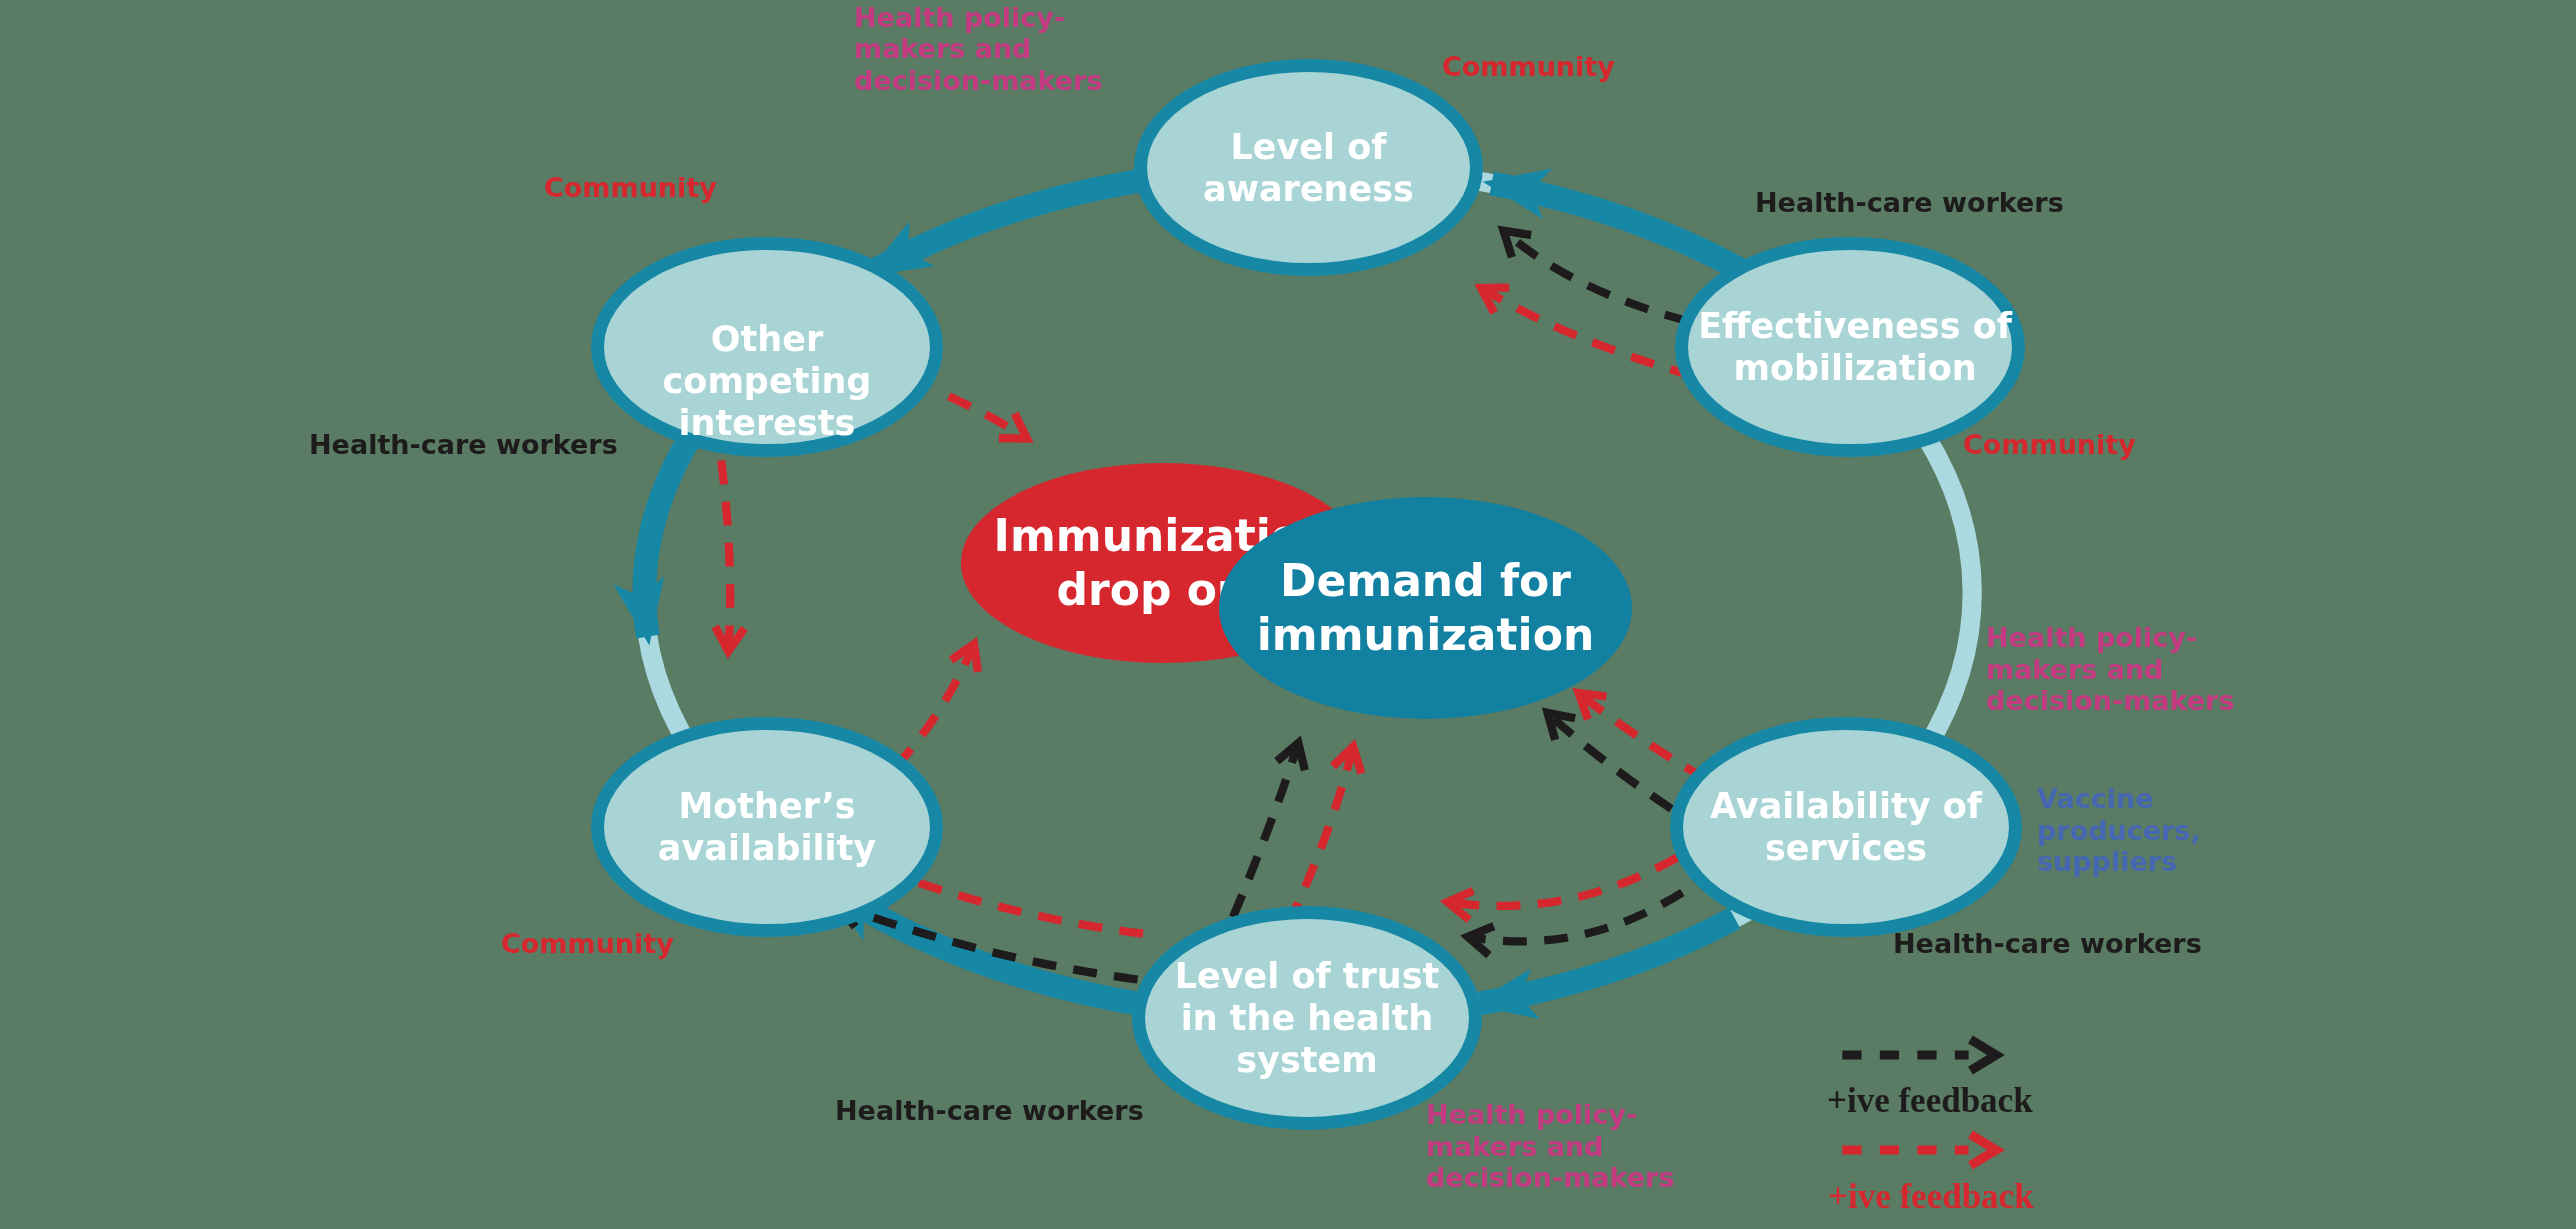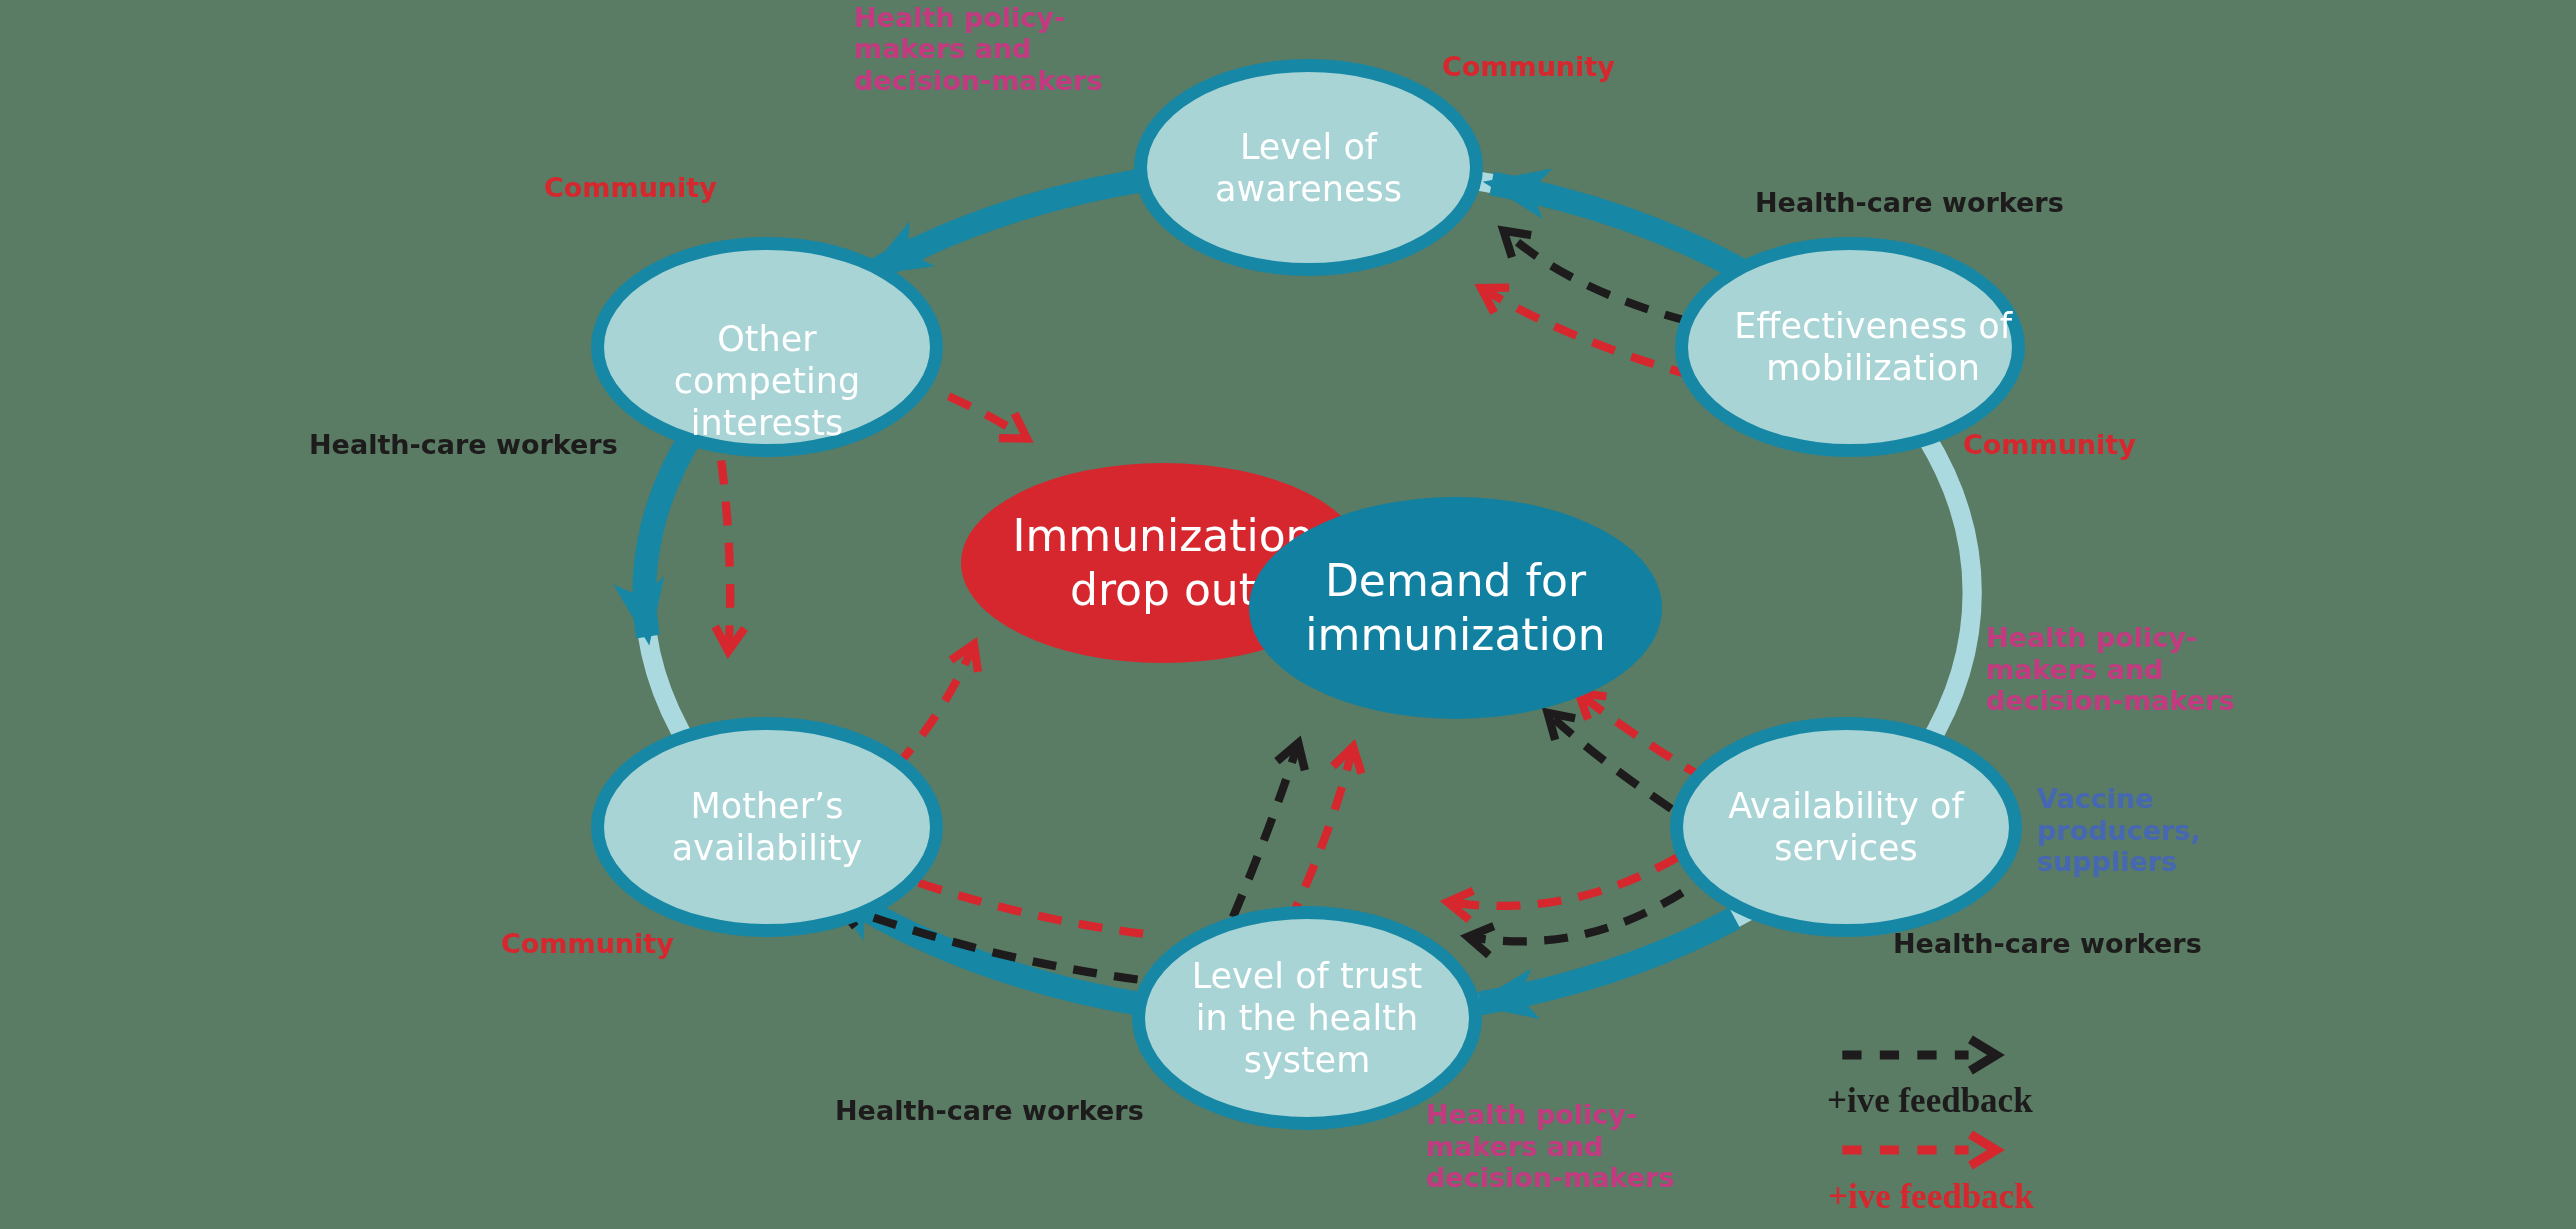--- a/index.html
+++ b/index.html
@@ -2,21 +2,21 @@
 <html style="--background: #5a7b64; --node-fill: #a8d4d5; --node-border: #1787a6; --ring: #abd9e0; --ring-arrow: #1787a6; --demand-fill: #1180a1; --red: #d7272e; --pink: #c33a80; --blue: #4667b2; --black: #1d1b1b; --white: #ffffff;font-size:14.7px"><head>
 <meta charset="utf-8">
 <style>
   html,body{margin:0;padding:0;}
   body{background:var(--background,#5a7b64);font-family:"DejaVu Sans","Liberation Sans",sans-serif;}
   .canvas{position:relative;width:2576px;height:1229px;overflow:hidden;background:var(--background,#5a7b64);}
   .layer{position:absolute;left:0;top:0;}
   .node{position:absolute;box-sizing:border-box;border-radius:50%;
         background:var(--node-fill);border:13.8px solid var(--node-border);
         display:flex;align-items:center;justify-content:center;}
-  .node span, .bubble span{color:var(--white);font-weight:400;text-align:center;white-space:pre-line;}
+  .node span, .bubble span{color:var(--white);font-weight:700;text-align:center;white-space:pre-line;}
   .node span{font-size:35px;line-height:1.2;}
   .bubble{position:absolute;border-radius:50%;display:flex;align-items:center;justify-content:center;}
   .bubble span{font-size:44px;line-height:1.22;}
   .bubble.dropout{background:var(--red);}
   .bubble.demand{background:var(--demand-fill);}
   .stake{position:absolute;font-weight:700;font-size:27px;line-height:1.17;white-space:pre-line;}
   .c-red{color:var(--red);}
   .c-pink{color:var(--pink);}
   .c-blue{color:var(--blue);margin-top:18px;}
   .c-black{color:var(--black);}
@@ -89,21 +89,21 @@
   <div class="node" style="left:591px;top:237px;width:352px;height:220px;align-items:flex-end;">
     <span>Other
 competing
 interests</span>
   </div>
 
   <div class="bubble dropout" style="left:961px;top:463px;width:404px;height:200px;">
     <span>Immunization
 drop out</span>
   </div>
-  <div class="bubble demand" style="left:1249px;top:497px;width:413px;height:222px;">
+  <div class="bubble demand" style="left:1219px;top:497px;width:413px;height:222px;">
     <span>Demand for
 immunization</span>
   </div>
 
   <div class="stake c-pink" style="left:854px;top:1.8px;width:312px;">Health policy-
 makers and
 decision-makers</div>
   <div class="stake c-red" style="left:1442px;top:51px;">Community</div>
   <div class="stake c-black" style="left:1755px;top:187px;">Health-care workers</div>
   <div class="stake c-red" style="left:1963px;top:429px;">Community</div>

